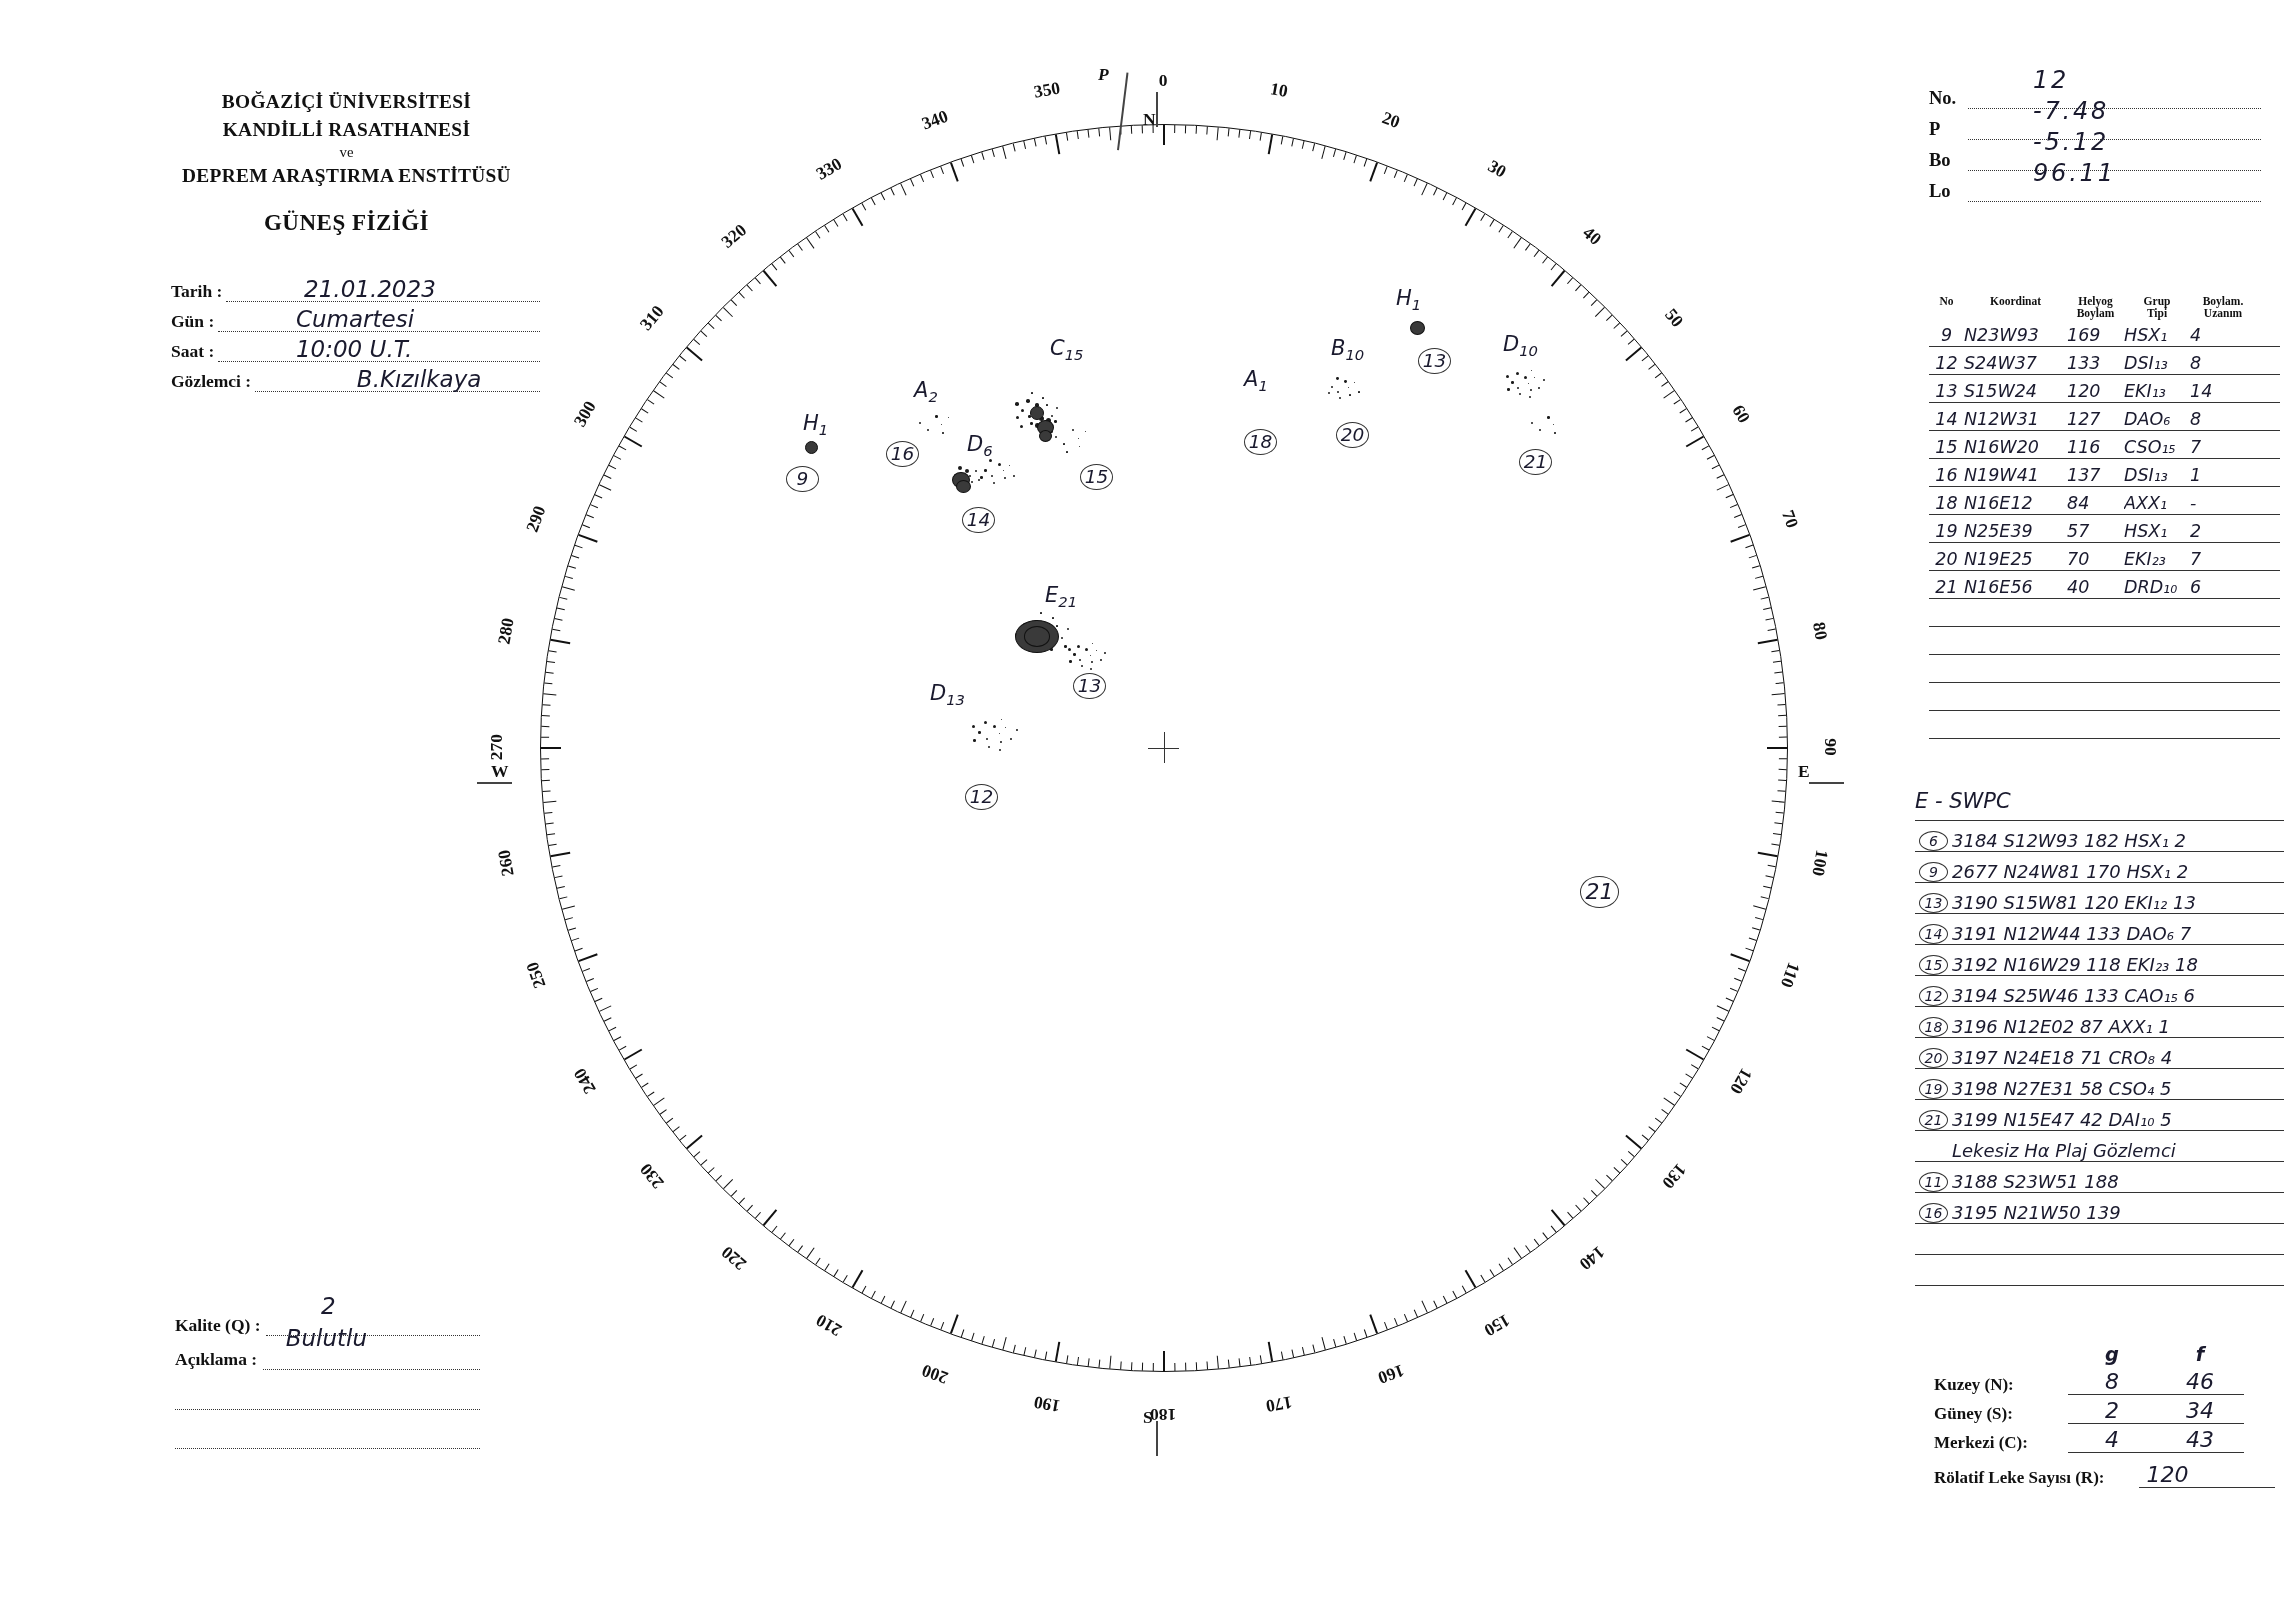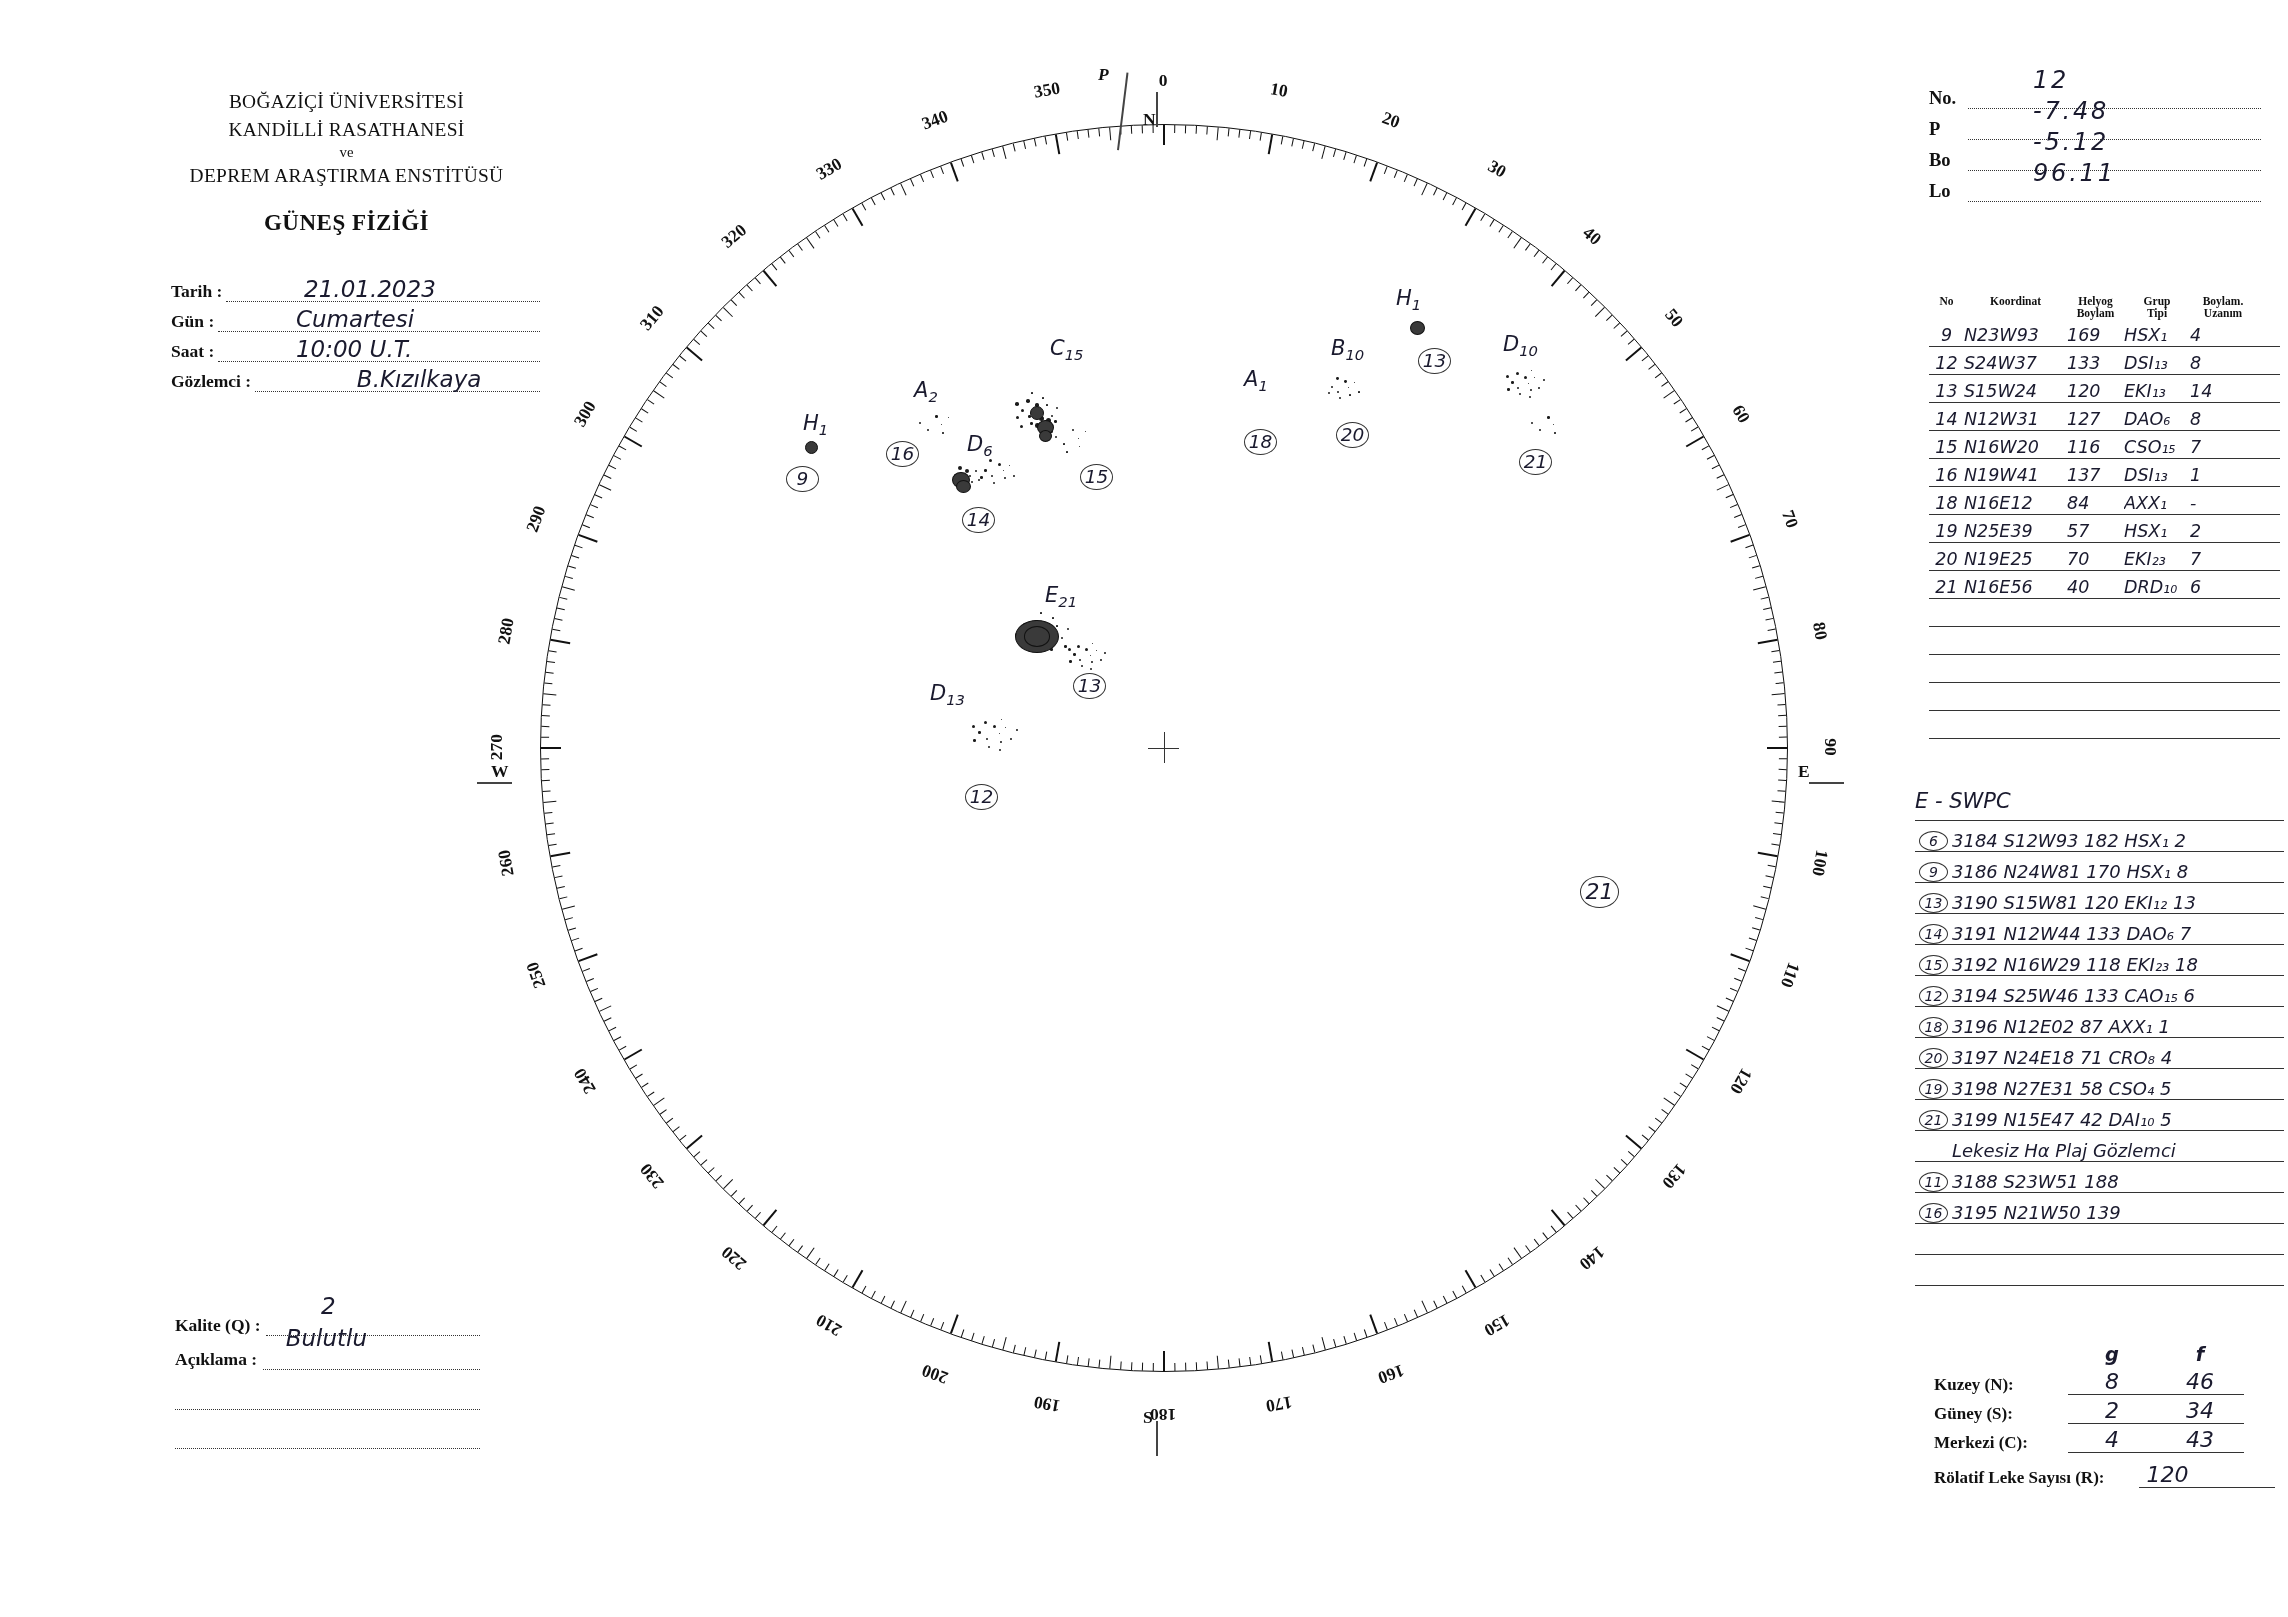--- a/index.html
+++ b/index.html
@@ -2,21 +2,21 @@
 <html style="font-size:14.8px"><head>
 <meta charset="utf-8">
 <style>
   html,body{margin:0;padding:0;background:#fff;}
   body{width:2289px;height:1618px;position:relative;overflow:hidden;
        font-family:"Liberation Serif",serif;color:#111;}
   .hand{font-family:"DejaVu Sans",sans-serif;font-style:italic;color:#1a1a2e;}
 
   
   #header-block{position:absolute;left:162px;top:88px;width:369px;text-align:center;}
-  #header-block .inst{font-weight:normal;font-size:19.4px;letter-spacing:0.3px;line-height:1.45;}
+  #header-block .inst{font-weight:bold;font-size:19.4px;letter-spacing:0.3px;line-height:1.45;}
   #header-block .ve{font-weight:normal;font-size:14.8px;line-height:1.2;}
   #header-block .title{font-weight:bold;font-size:23px;margin-top:20px;letter-spacing:0.5px;}
 
   #meta-fields{position:absolute;left:171px;top:272px;width:369px;}
   .field-row{display:flex;align-items:flex-end;height:30px;}
   .field-label{font-weight:bold;font-size:17.5px;white-space:nowrap;}
   .field-val{position:absolute;font-size:23px;}
   .fv1{left:78px;top:-5.5px;}
   .field-line{position:relative;flex:1;border-bottom:1.4px dotted #333;margin-left:3.7px;height:20px;}
 
@@ -1568,21 +1568,21 @@
 
 <div id="tbl2">
   <div class="t2title hand">E - SWPC</div>
   <div id="tbl2-body">
       <div class="t2row hand">
         <div class="cnum"><span>6</span></div>
         <div class="cdat">3184  S12W93  182  HSX₁   2</div>
       </div>
       <div class="t2row hand">
         <div class="cnum"><span>9</span></div>
-        <div class="cdat">3186  N24W81  170  HSX₁   8</div>
+        <div class="cdat">2677  N24W81  170  HSX₁   2</div>
       </div>
       <div class="t2row hand">
         <div class="cnum"><span>13</span></div>
         <div class="cdat">3190 S15W81  120  EKI₁₂  13</div>
       </div>
       <div class="t2row hand">
         <div class="cnum"><span>14</span></div>
         <div class="cdat">3191  N12W44  133  DAO₆   7</div>
       </div>
       <div class="t2row hand">

